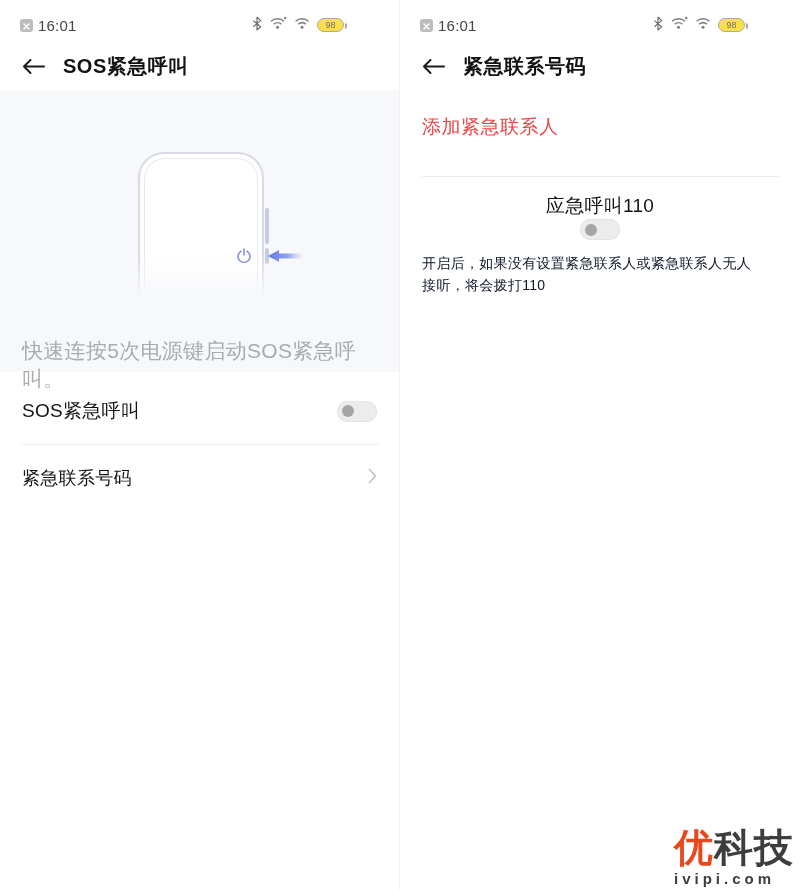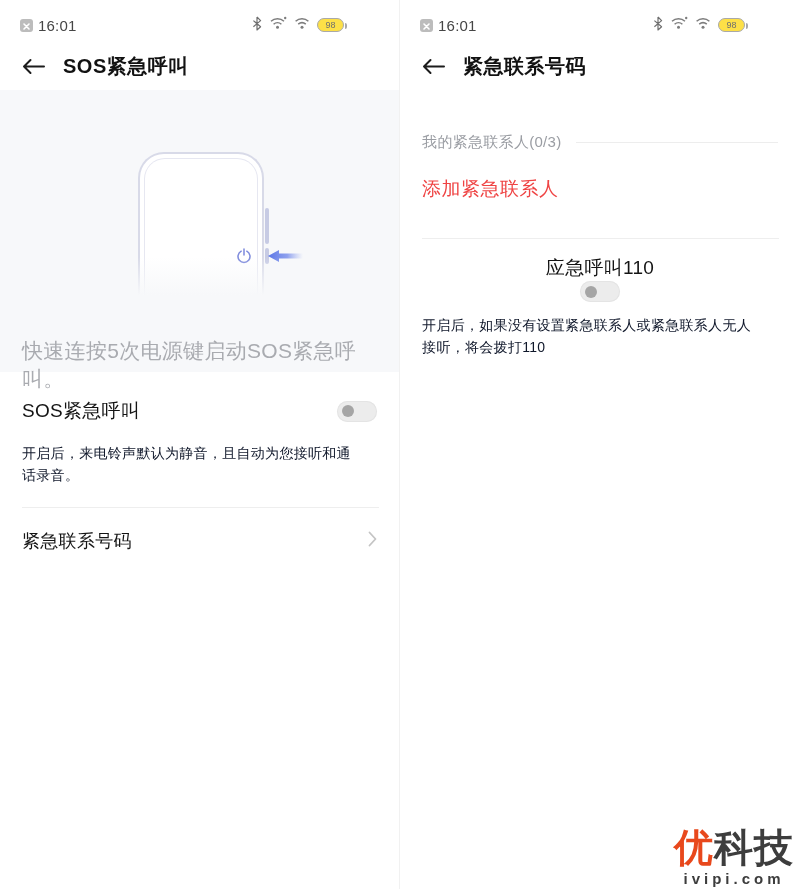--- a/index.html
+++ b/index.html
@@ -55,21 +55,21 @@
   
   .section-row { display:flex; align-items:center; gap:14px; margin:43px 22px 0; }
   .section-label { font-size:15px; color:#9a9da3; white-space:nowrap; letter-spacing:.3px; }
   .section-line { flex:1; height:1px; background:#ededed; }
   .add-link { margin:24px 22px 0; font-size:19px; font-weight:500; color:#ef4444; letter-spacing:.5px; cursor:pointer; display:inline-block; }
   .divider.r { margin-top:36px; }
   .setting-row.r { margin-top:16px;flex-direction:column; }
   .row-desc.r { margin-top:12px; padding-right:18px; }
 
   
-  .watermark { position:absolute; right:6px; bottom:2px; text-align:center;margin-left:8px; }
+  .watermark { position:absolute; right:6px; bottom:2px; text-align:left;margin-left:8px; }
   .wm-brand { font-size:39px; font-weight:700; color:#3d3d3d; line-height:1.05; letter-spacing:1px; }
   .wm-brand .hl { color:#e8481c; }
   .wm-domain { font-size:15px; font-weight:700; color:#3d3d3d; letter-spacing:4px; margin-top:1px; }
 </style>
 </head>
 <body>
 
 <div class="wrap">
 
   <div class="panel left">
@@ -148,21 +148,20 @@
       </div>
       <div class="hero-caption">快速连按5次电源键启动SOS紧急呼叫。</div>
     </div>
 
     <div class="setting-row">
       <span class="setting-label">SOS紧急呼叫</span>
       <span class="toggle">
           <span class="knob"></span>
         </span>
     </div>
-    <div class="row-desc">开启后，来电铃声默认为静音，且自动为您接听和通话录音。</div>
 
     <div class="divider"></div>
 
     <div class="link-row">
       <span class="link-label">紧急联系号码</span>
       <span>
         <svg width="9" height="16" viewBox="0 0 9 16" fill="none">
             <path d="M1.5 1.5 L7.5 8 L1.5 14.5" stroke="#c4c4c4" stroke-width="1.8" stroke-linecap="round" stroke-linejoin="round"></path>
           </svg>
       </span>
@@ -209,24 +208,20 @@
 
     <div class="navbar">
       <span class="backbtn">
         <svg width="23" height="17" viewBox="0 0 23 17" fill="none">
             <path d="M22 8.5 H2 M8.5 2 L2 8.5 L8.5 15" stroke="#1c1c1c" stroke-width="2" stroke-linecap="round" stroke-linejoin="round"></path>
           </svg>
       </span>
       <span class="nav-title">紧急联系号码</span>
     </div>
 
-    <div class="section-row">
-      <span class="section-label">我的紧急联系人(0/3)</span>
-      <span class="section-line"></span>
-    </div>
 
     <div>
       <span class="add-link">添加紧急联系人</span>
     </div>
 
     <div class="divider r"></div>
 
     <div class="setting-row r">
       <span class="setting-label">应急呼叫110</span>
       <span class="toggle">

